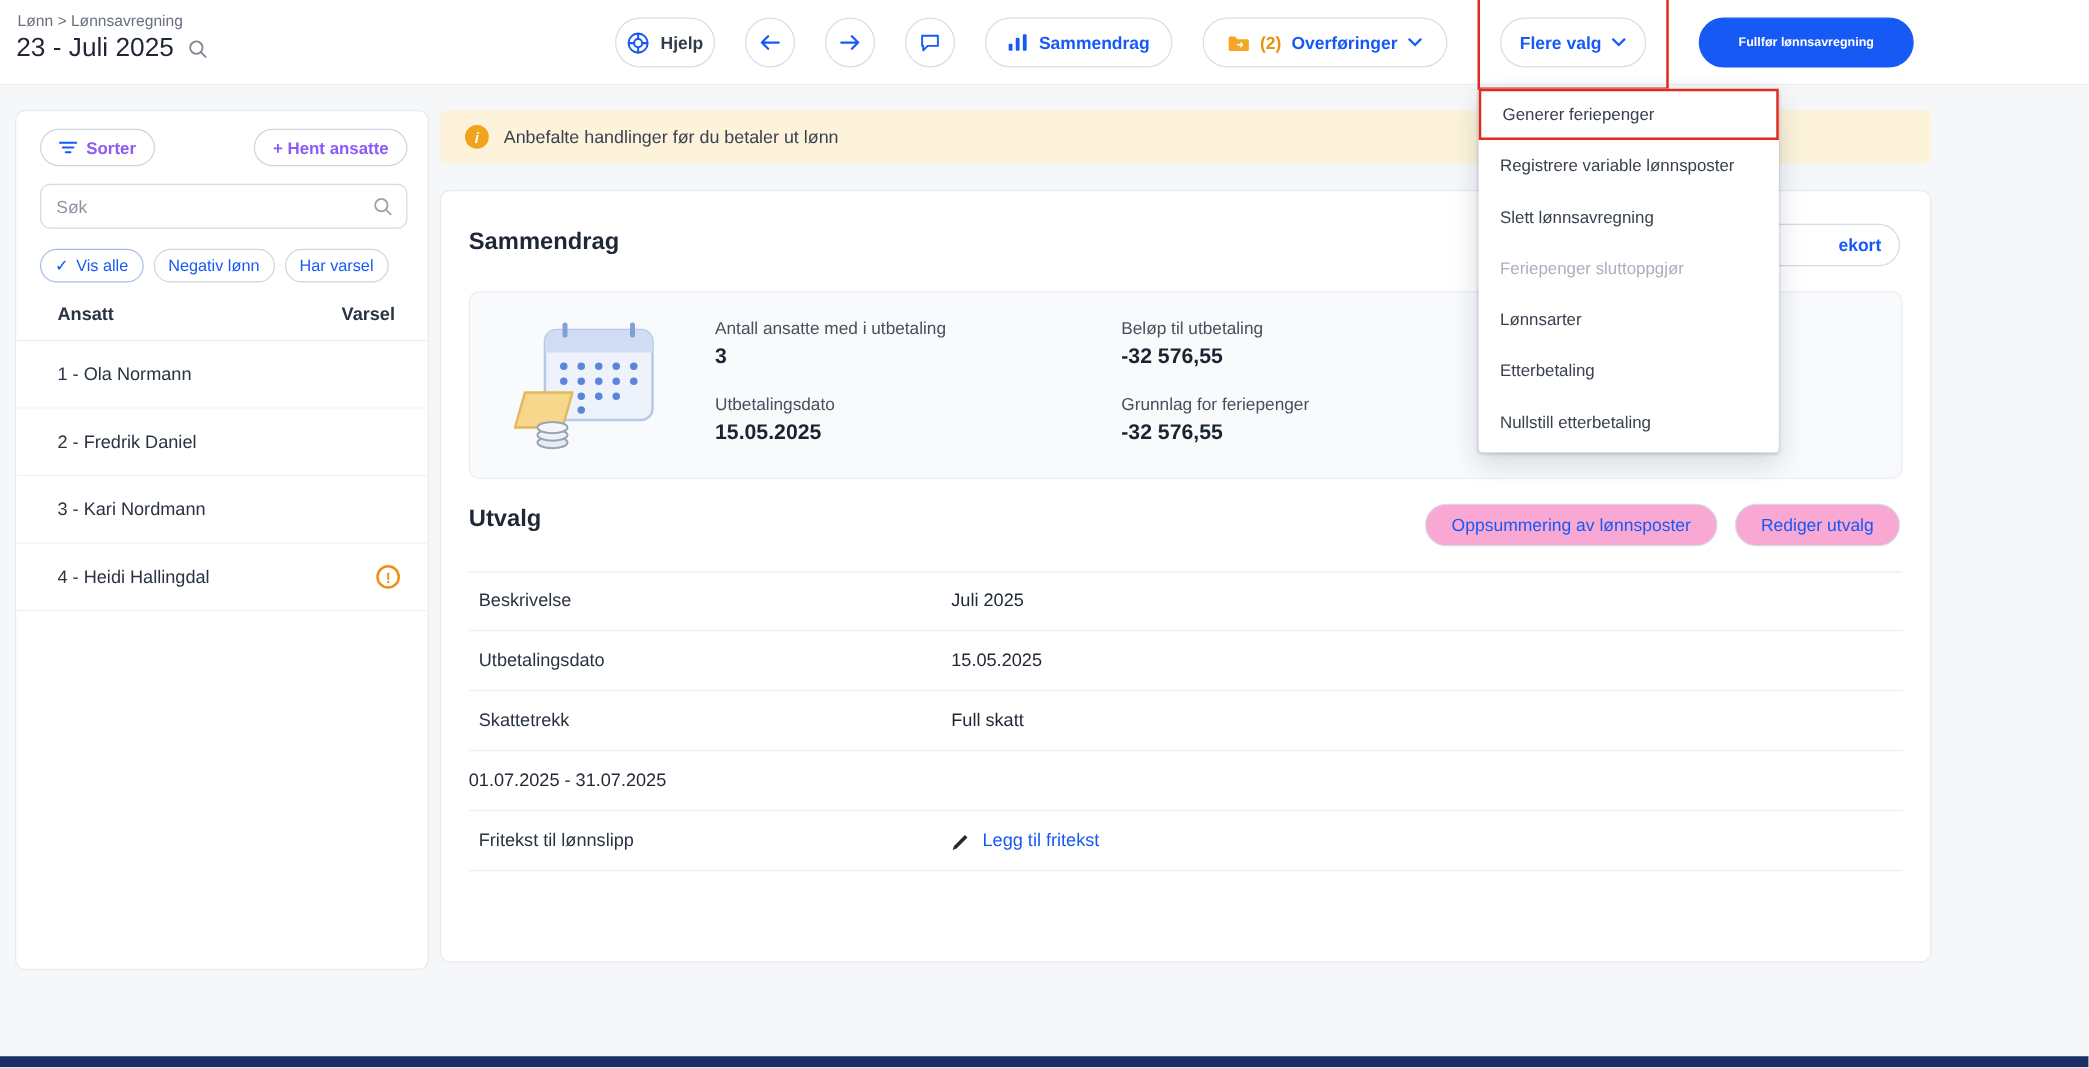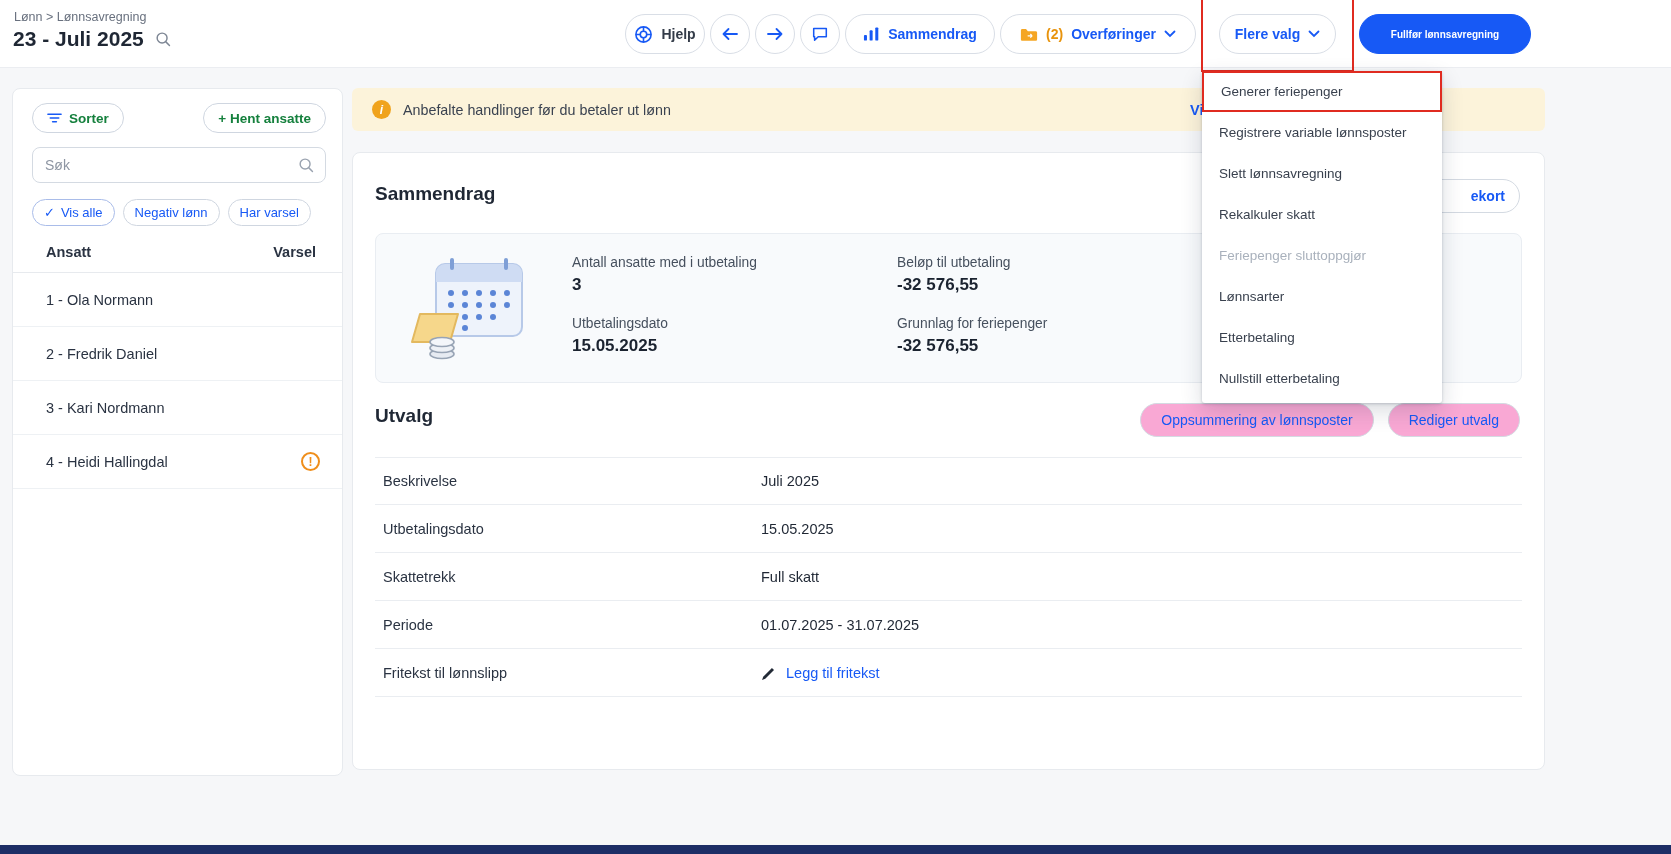--- a/index.html
+++ b/index.html
@@ -3,43 +3,43 @@
 <meta charset="utf-8">
 <style>
   *{box-sizing:border-box;margin:0;padding:0}
   body{font-family:"Liberation Sans",sans-serif;color:#222b38;background:#fff}
   .app{position:relative;width:1671px;height:854px;background:#f6f7f9;overflow:hidden}
 
   
   .topbar{position:absolute;left:0;top:0;right:0;height:68px;background:#fff;border-bottom:1px solid #ebedf1;z-index:10}
   .breadcrumb{position:absolute;left:14px;top:10px;font-size:12.5px;color:#68707e;cursor:pointer}
   .title-row{position:absolute;left:13px;top:27px;display:flex;align-items:center;gap:10px}
-  .page-title{font-size:21px;font-weight:700;color:#1f2734}
-  .hdr-actions{position:absolute;right:140px;top:14px;display:flex;align-items:center;gap:5px;height:40px}
+  .page-title{font-size:21px;font-weight:400;color:#1f2734}
+  .hdr-actions{position:absolute;right:140px;top:14px;display:flex;align-items:center;gap:24px;height:40px}
   .btn{display:flex;align-items:center;justify-content:center;gap:8px;height:40px;padding:0 10px;background:#fff;
        border:1px solid #d9dee6;border-radius:20px;font-size:14px;font-weight:600;color:#1759f5;cursor:pointer;white-space:nowrap}
   .btn.dark{color:#333b48}
   .btn-circle{width:40px;min-width:40px;padding:0;border-radius:50%}
   .btn-primary{background:#1759f5;border-color:#1759f5;color:#fff;font-size:10px;padding:0 6px}
   .w-help{width:80px}.w-sum{width:150px}.w-transf{width:196px}.w-more{width:117px}.w-full{width:172px}
   .orange-txt{color:#e8930c;font-weight:600}
   .red-frame{position:relative;border:2px solid #e02b20;padding:16px;z-index:60}
 
   
   .dropdown{position:absolute;left:-1px;top:calc(100% + 1px);width:240px;background:#fff;border-radius:3px;
             box-shadow:0 1px 3px rgba(25,35,60,.22),0 8px 22px rgba(25,35,60,.16);padding:0 0 4px;z-index:70}
   .menu-item{height:41px;display:flex;align-items:center;padding-left:17px;font-size:13.5px;color:#39414e;cursor:pointer;white-space:nowrap;background:#fff}
   .menu-item.highlight{border:2px solid #e02b20}
   .menu-item.disabled{color:#a9b1bc;cursor:default}
 
   
   .sidebar{position:absolute;left:12px;top:88px;width:331px;height:688px;background:#fff;border:1px solid #e7eaee;border-radius:8px;overflow:hidden}
   .side-top{display:flex;justify-content:space-between;align-items:center;margin:14px 16px 0 19px}
   .chip-btn{display:flex;align-items:center;gap:7px;height:30px;padding:0 14px;border:1px solid #cfd6e0;border-radius:16px;
-            background:#fff;color:#15803d;font-size:13.5px;font-weight:600;cursor:pointer;white-space:nowrap}
+            background:#fff;color:#8b5cf6;font-size:13.5px;font-weight:600;cursor:pointer;white-space:nowrap}
   .search-wrap{position:relative;margin:14px 16px 0 19px}
   .search-input{width:100%;height:36px;border:1px solid #d4dae2;border-radius:8px;padding:0 36px 0 12px;font-size:14px;color:#333;
                 outline:none;font-family:inherit;background:#fff}
   .search-input::placeholder{color:#8d95a2}
   .search-icon-r{position:absolute;right:11px;top:9px}
   .chips{display:flex;gap:8px;margin:16px 16px 0 19px}
   .chip{display:flex;align-items:center;gap:6px;height:27px;padding:0 11px;border:1px solid #cfd6e0;border-radius:14px;
         font-size:13px;color:#1759f5;font-weight:500;cursor:pointer;white-space:nowrap;background:#fff}
   .chip.active{border-color:#a9bce9}
   .list-head{display:flex;justify-content:space-between;margin-top:18px;padding:0 26px 12px 33px;font-size:14.5px;font-weight:700;
@@ -170,21 +170,20 @@
             <svg width="12" height="8" viewBox="0 0 12 8">
                 <path d="M1.5 1.5L6 6l4.5-4.5" fill="none" stroke="currentColor" stroke-width="1.8" stroke-linecap="round"></path>
               </svg>
           </span>
         </button>
 
         <div class="dropdown">
           <div class="menu-item highlight">Generer feriepenger</div>
           <div class="menu-item">Registrere variable lønnsposter</div>
           <div class="menu-item">Slett lønnsavregning</div>
-          <div class="menu-item">Rekalkuler skatt</div>
           <div class="menu-item disabled">Feriepenger sluttoppgjør</div>
           <div class="menu-item">Lønnsarter</div>
           <div class="menu-item">Etterbetaling</div>
           <div class="menu-item">Nullstill etterbetaling</div>
         </div>
       </div>
 
       <button class="btn btn-primary w-full">Fullfør lønnsavregning</button>
     </div>
   </div>
@@ -339,21 +338,20 @@
       </div>
       <div class="d-row">
         <span class="d-label">Utbetalingsdato</span>
         <span class="d-value">15.05.2025</span>
       </div>
       <div class="d-row">
         <span class="d-label">Skattetrekk</span>
         <span class="d-value">Full skatt</span>
       </div>
       <div class="d-row">
-        <span class="d-label">Periode</span>
         <span class="d-value">01.07.2025 - 31.07.2025</span>
       </div>
       <div class="d-row">
         <span class="d-label">Fritekst til lønnslipp</span>
         <span class="link-cell">
           <span>
             <svg width="16" height="16" viewBox="0 0 18 18">
                 <path d="M2.5 13.2L12.3 3.4l2.3 2.3-9.8 9.8-3.6 1.3z" fill="#222a36"></path>
               </svg>
           </span>

